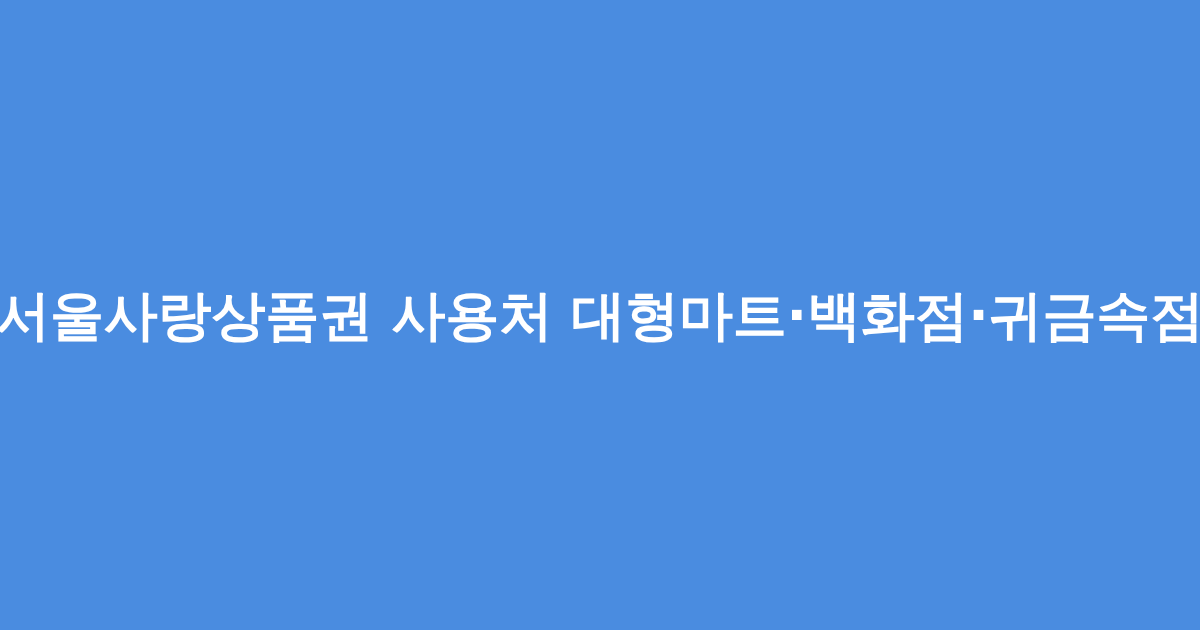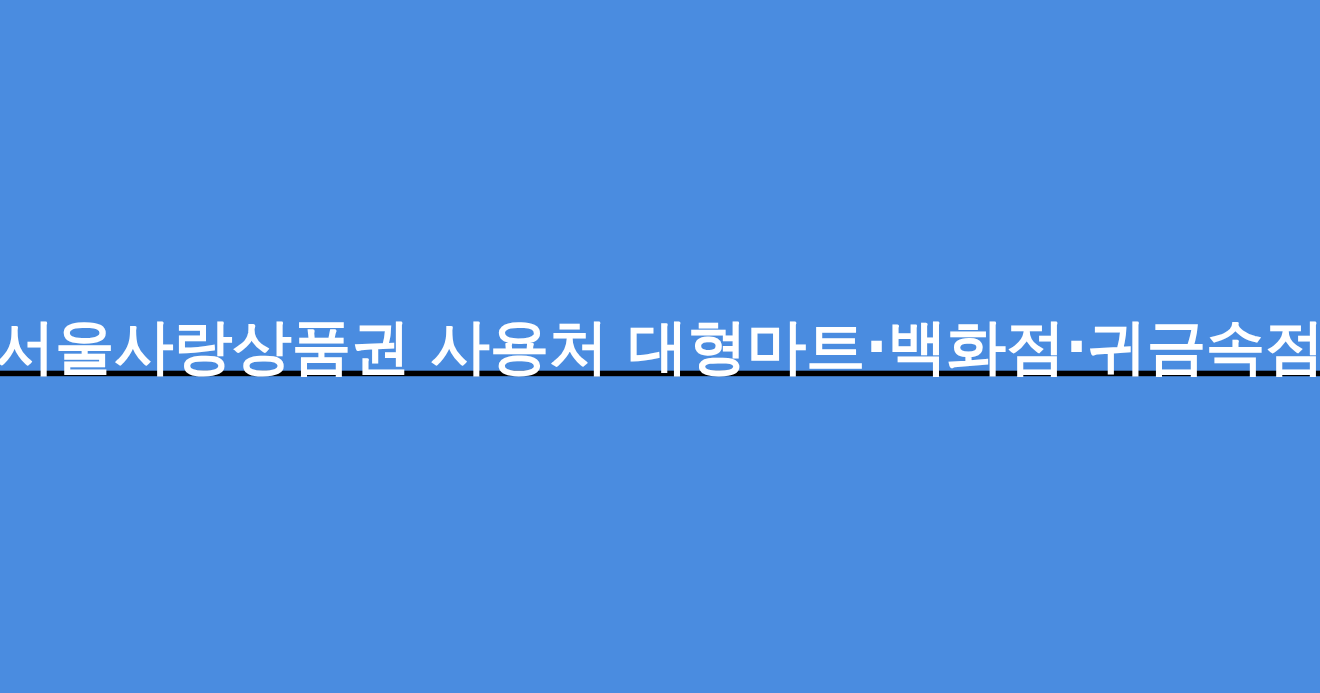--- a/index.html
+++ b/index.html
@@ -19,21 +19,20 @@
   .og-card {
     position: relative;
     box-sizing: border-box;
     width: 1200px;
     height: 630px;
     background-color: #4a8ce0;
     display: flex;
     align-items: center;
     justify-content: center;
     text-align: center;
-    text-decoration: underline;
   }
 
   .headline-block {
     width: 1100px;
     padding: 0 34px;
     box-sizing: border-box;
     display: flex;
     flex-direction: column;
     align-items: center;
     justify-content: center;

